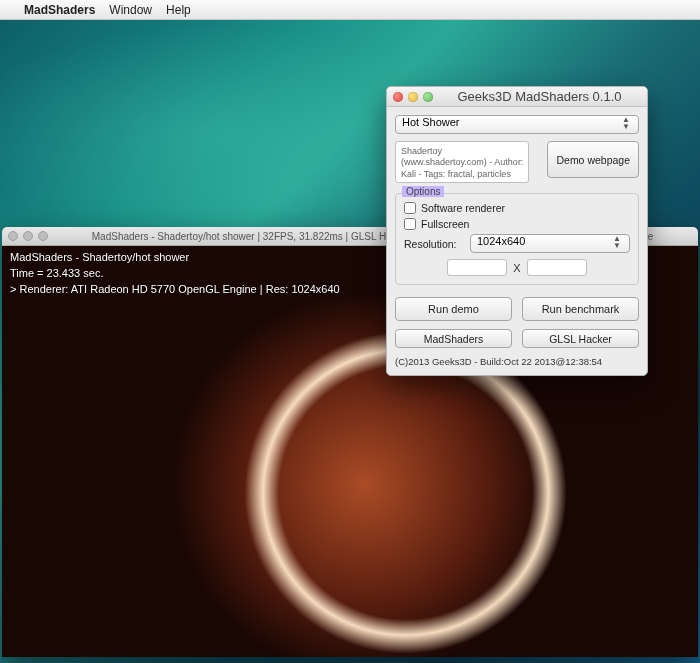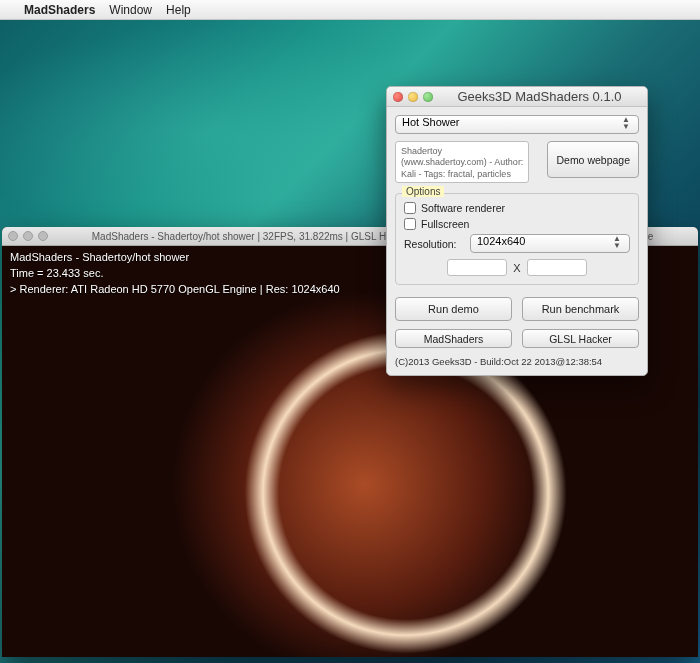--- a/index.html
+++ b/index.html
@@ -98,21 +98,21 @@
     border:1px solid #a5a5a5;border-radius:4px;
     height:37px;padding:0 8px;font-size:10.5px;color:#222;
     display:flex;align-items:center;justify-content:center;cursor:default;
     white-space:nowrap;
   }
   .groupbox{
     border:1px solid #c8c8c8;border-radius:4px;margin-top:10px;
     padding:8px;position:relative;
   }
   .groupbox-title{
-    position:absolute;top:-8px;left:6px;padding:0 4px;background:#fef9c3;
+    position:absolute;top:-8px;left:6px;padding:0 4px;background:#c4b5fd;
     font-size:10px;color:#444;
   }
   .chk{display:flex;align-items:center;gap:5px;font-size:10.5px;color:#222;margin-bottom:4px;}
   .chk input{width:12px;height:12px;margin:0;}
   .resrow{display:flex;align-items:center;gap:6px;margin-top:3px;}
   .resrow .label{font-size:10.5px;color:#222;width:60px;}
   .resrow .popup{flex:1;}
   .dimrow{display:flex;align-items:center;justify-content:center;gap:6px;margin-top:6px;}
   .dimrow input{width:60px;height:17px;border:1px solid #bfbfbf;border-radius:3px;font-size:10px;padding:0 3px;background:#fff;}
   .dimrow .x{font-size:11px;color:#333;}

